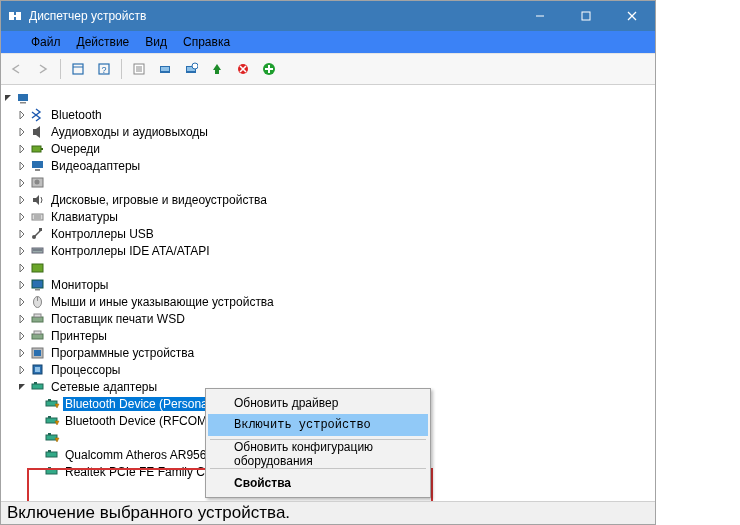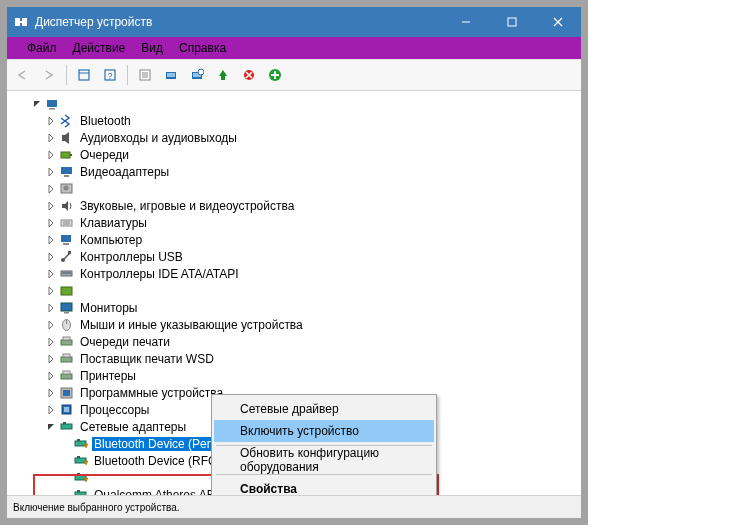--- a/index.html
+++ b/index.html
@@ -6,22 +6,22 @@
     margin: 0; padding: 0;
     width: 740px; height: 525px;
     font-family: "Segoe UI", Tahoma, sans-serif;
     font-size: 12px;
     background: #fff;
     overflow: hidden;
     color: #000;
     user-select: none;
   }
   .window {
-    width: 588px; height: 525px;
-    border: 7px solid #a3a3a3;
+    width: 656px; height: 525px;
+    border: 1px solid #a3a3a3;
     box-sizing: border-box;
     display: flex; flex-direction: column;
     position: relative;
   }
   .titlebar {
     background: #3a7ab8;
     height: 30px;
     display: flex; align-items: center;
     color: #fff;
     padding-left: 6px;
@@ -29,23 +29,23 @@
   .titlebar .ticon { width: 16px; height: 16px; margin-right: 6px; display:flex; align-items:center; justify-content:center;}
   .titlebar .title { flex: 0 0 auto; font-size: 12px; }
   .titlebar .spacer { flex: 1; }
   .titlebar .winbtn {
     width: 46px; height: 30px; display:flex; align-items:center; justify-content:center;
     color: #fff;
   }
 
   .menubar {
     height: 22px; display:flex; align-items:center;
-    padding: 0 12px;
+    padding: 0 22px;
     border-bottom: 1px solid #e5e5e5;
-    background: #a21caf;
+    background: #3b82f6;
     text-align: center;
   }
   .menubar .mitem { padding: 2px 8px; }
 
   .toolbar {
     height: 30px; display:flex; align-items:center;
     padding: 0 4px;
     border-bottom: 1px solid #d0d0d0;
     background: #f7f7f7;
     gap: 2px;
@@ -56,21 +56,21 @@
   }
   .toolbar .sep { width:1px; height:20px; background:#c8c8c8; margin:0 3px; }
   .toolbar .tbtn.disabled { opacity: .45; }
 
   .client {
     flex: 1; position: relative; overflow: hidden; background:#fff;
   }
   .tree-wrap {
     position:absolute; left:0; top:0; right:0; bottom:0;
     overflow-y: scroll;
-    padding: 4px 0 4px 23px;
+    padding: 4px 0 4px 0;
   }
   
   .tree-wrap::-webkit-scrollbar { width: 17px; }
   .tree-wrap::-webkit-scrollbar-track { background: #f1f1f1; }
   .tree-wrap::-webkit-scrollbar-thumb { background: #c2c2c2; }
 
   .node {
     display:flex; align-items:center;
     height: 17px;
     white-space: nowrap;
@@ -86,37 +86,37 @@
   .node .lbl { padding: 0 2px; }
   .node.selected .lbl {
     background: #0078d7; color: #fff;
   }
   .indent { display:inline-block; }
 
   .statusbar {
     height: 22px; border-top: 1px solid #d0d0d0;
     background: #f0f0f0;
     display:flex; align-items:center; padding: 0 6px;
-    font-size: 10px;
+    font-size: 17px;
   }
 
   .ctx {
     position: absolute;
     background: #f2f2f2;
     border: 1px solid #a0a0a0;
     box-shadow: 2px 2px 3px rgba(0,0,0,0.25);
     padding: 3px 2px;
     width: 220px;
   }
   .ctx .ci {
     height: 22px; display:flex; align-items:center;
     padding: 0 20px 0 26px;
     font-size: 12px;
   }
-  .ctx .ci.hov { background: #91c9f7; }
+  .ctx .ci.hov { background: #91c9f7; font-family: Liberation Mono, monospace; }
   .ctx .csep { height:1px; background:#c5c5c5; margin: 3px 2px; }
   .ctx .ci.bold { font-weight: 600; }
 
   .red-frame {
     position:absolute; border: 2px solid #d23333; pointer-events:none;
   }
 
   svg { display:block; }
 </style>
 </head>
@@ -322,21 +322,21 @@
             <svg width="10" height="10">
               <path d="M3 1 L7 5 L3 9 Z" fill="none" stroke="#6e6e6e" stroke-width="1"></path>
             </svg>
           </span>
           <span class="ic">
             <svg width="16" height="15">
               <path d="M3 6 L6 6 L9 3 L9 13 L6 10 L3 10 Z" fill="#555"></path>
               <path d="M11 5 Q13 8 11 11" fill="none" stroke="#555"></path>
             </svg>
           </span>
-          <span class="lbl">Звуковые, игровые и видеоустройства</span>
+          <span class="lbl">Дисковые, игровые и видеоустройства</span>
         </div>
         <div class="node">
           <span class="indent" style="width:14px"></span>
           <span class="tw">
             <svg width="10" height="10">
               <path d="M3 1 L7 5 L3 9 Z" fill="none" stroke="#6e6e6e" stroke-width="1"></path>
             </svg>
           </span>
           <span class="ic">
             <svg width="16" height="15">
@@ -349,35 +349,20 @@
         </div>
         <div class="node">
           <span class="indent" style="width:14px"></span>
           <span class="tw">
             <svg width="10" height="10">
               <path d="M3 1 L7 5 L3 9 Z" fill="none" stroke="#6e6e6e" stroke-width="1"></path>
             </svg>
           </span>
           <span class="ic">
             <svg width="16" height="15">
-              <rect x="2" y="3" width="10" height="7" fill="#2a6fb0"></rect>
-              <rect x="4" y="11" width="6" height="2" fill="#888"></rect>
-            </svg>
-          </span>
-          <span class="lbl">Компьютер</span>
-        </div>
-        <div class="node">
-          <span class="indent" style="width:14px"></span>
-          <span class="tw">
-            <svg width="10" height="10">
-              <path d="M3 1 L7 5 L3 9 Z" fill="none" stroke="#6e6e6e" stroke-width="1"></path>
-            </svg>
-          </span>
-          <span class="ic">
-            <svg width="16" height="15">
               <circle cx="4" cy="11" r="2" fill="#555"></circle>
               <line x1="4" y1="11" x2="11" y2="4" stroke="#555" stroke-width="1.5"></line>
               <rect x="9" y="2" width="3" height="3" fill="#555"></rect>
             </svg>
           </span>
           <span class="lbl">Контроллеры USB</span>
         </div>
         <div class="node">
           <span class="indent" style="width:14px"></span>
           <span class="tw">
@@ -442,35 +427,20 @@
             <svg width="10" height="10">
               <path d="M3 1 L7 5 L3 9 Z" fill="none" stroke="#6e6e6e" stroke-width="1"></path>
             </svg>
           </span>
           <span class="ic">
             <svg width="16" height="15">
               <rect x="2" y="6" width="11" height="5" fill="#8a8" stroke="#575"></rect>
               <rect x="4" y="3" width="7" height="3" fill="#ddd" stroke="#888"></rect>
             </svg>
           </span>
-          <span class="lbl">Очереди печати</span>
-        </div>
-        <div class="node">
-          <span class="indent" style="width:14px"></span>
-          <span class="tw">
-            <svg width="10" height="10">
-              <path d="M3 1 L7 5 L3 9 Z" fill="none" stroke="#6e6e6e" stroke-width="1"></path>
-            </svg>
-          </span>
-          <span class="ic">
-            <svg width="16" height="15">
-              <rect x="2" y="6" width="11" height="5" fill="#8a8" stroke="#575"></rect>
-              <rect x="4" y="3" width="7" height="3" fill="#ddd" stroke="#888"></rect>
-            </svg>
-          </span>
           <span class="lbl">Поставщик печати WSD</span>
         </div>
         <div class="node">
           <span class="indent" style="width:14px"></span>
           <span class="tw">
             <svg width="10" height="10">
               <path d="M3 1 L7 5 L3 9 Z" fill="none" stroke="#6e6e6e" stroke-width="1"></path>
             </svg>
           </span>
           <span class="ic">
@@ -582,21 +552,21 @@
               <rect x="4" y="3" width="3" height="2" fill="#265"></rect>
             </svg>
           </span>
           <span class="lbl">Realtek PCIe FE Family Cont</span>
         </div>
       </div>
 
     <div class="red-frame" style="left:26px;top:383px;width:402px;height:123px"></div>
 
     <div class="ctx" id="ctx" style="left: 204px; top: 303px;">
-        <div class="ci">Сетевые драйвер</div>
+        <div class="ci">Обновить драйвер</div>
         <div class="ci hov">Включить устройство</div>
         <div class="csep"></div>
         <div class="ci">Обновить конфигурацию оборудования</div>
         <div class="csep"></div>
         <div class="ci bold">Свойства</div>
       </div>
   </div>
 
   <div class="statusbar">
     <span>Включение выбранного устройства.</span>

